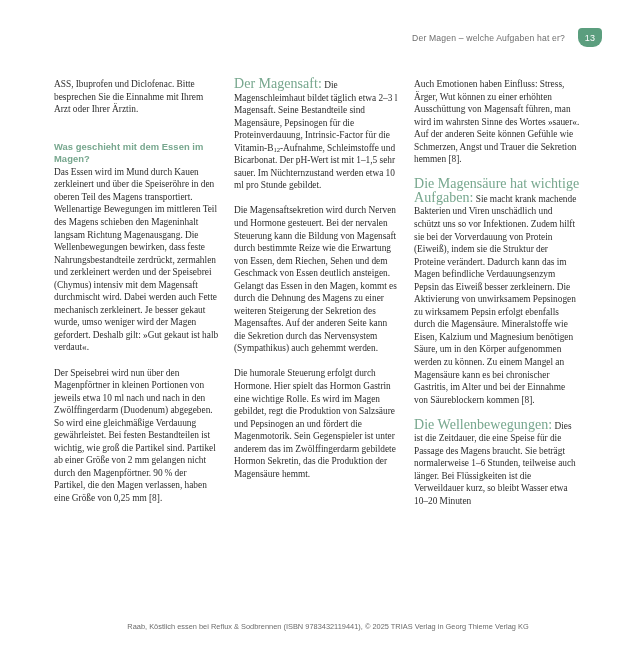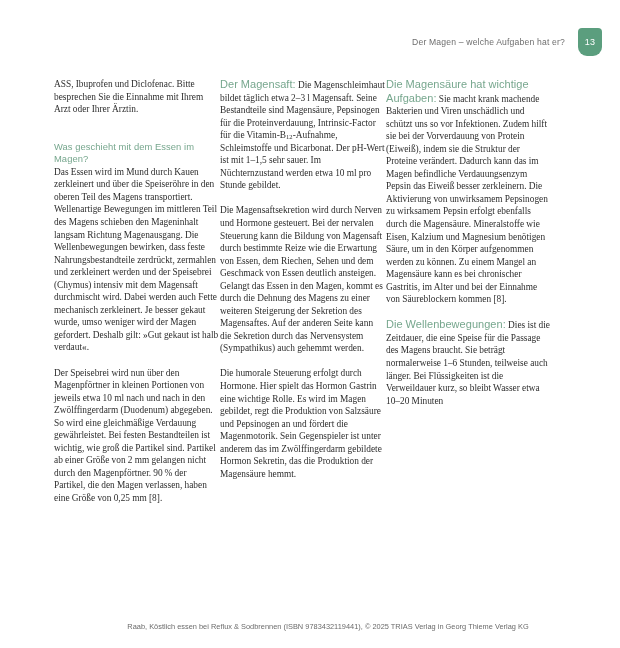--- a/index.html
+++ b/index.html
@@ -33,40 +33,41 @@
   }
   .running-head-title {
     font-family: "Liberation Sans", "DejaVu Sans", sans-serif;
     font-size: 8.6px;
     letter-spacing: 0.18px;
     color: #6e6e6e;
     white-space: nowrap;
   }
   .page-badge {
     width: 24px;
-    height: 28px;
+    height: 19px;
     background: #5b9e7e;
     border-radius: 4px 4px 9px 9px;
     color: #ffffff;
     font-family: "Liberation Sans", "DejaVu Sans", sans-serif;
     font-size: 9px;
     display: flex;
     align-items: center;
     justify-content: center;
     letter-spacing: 0.2px;
   }
 
   
   .columns {
     position: absolute;
     top: 78px;
     left: 54px;
     right: 50px;
     height: 530px;
     display: flex;
+    gap: 14px;
   }
   .column {
     width: 166px;
     flex: 0 0 166px;
   }
 
   p.para {
     margin: 0 0 12.5px 0;
     font-size: 9.35px;
     line-height: 12.55px;
@@ -74,32 +75,32 @@
     hyphens: manual;
     word-spacing: -0.1px;
     color: #2e2e2e;
   }
   p.para:last-child { margin-bottom: 11px; }
 
   
   h2.section-heading {
     margin: 0 0 0 0;
     font-family: "Liberation Sans", "DejaVu Sans", sans-serif;
-    font-weight: normal;
+    font-weight: bold;
     font-size: 9.4px;
     line-height: 12.6px;
     color: #77a78e;
     letter-spacing: 0.06px;
   }
   .spacer-before-heading { height: 12.5px; }
 
   
   .run-in {
-    font-family: Liberation Sans, sans-serif;
-    font-size: 11px;
+    font-family: Liberation Serif, serif;
+    font-size: 14px;
     color: #77a78e;
     letter-spacing: 0.04px;
   }
 
   sub {
     font-size: 6.6px;
     line-height: 0;
     vertical-align: -0.22em;
   }
 
@@ -134,20 +135,21 @@
         <h2 class="section-heading">Was geschieht mit dem Essen im Magen?</h2>
         <p class="para">Das Essen wird im Mund durch Kauen zerkleinert und über die Speiseröhre in den oberen Teil des Magens transportiert. Wellenartige Bewegungen im mittleren Teil des Magens schieben den Mageninhalt langsam Richtung Magenausgang. Die Wellenbewegungen bewirken, dass feste Nahrungsbestandteile zerdrückt, zermahlen und zerkleinert werden und der Speisebrei (Chymus) intensiv mit dem Magensaft durchmischt wird. Dabei werden auch Fette mechanisch zerkleinert. Je besser gekaut wurde, umso weniger wird der Magen gefordert. Deshalb gilt: »Gut gekaut ist halb verdaut«.</p>
         <p class="para">Der Speisebrei wird nun über den Magenpförtner in kleinen Portionen von jeweils etwa 10 ml nach und nach in den Zwölffingerdarm (Duodenum) abgegeben. So wird eine gleichmäßige Verdauung gewährleistet. Bei festen Bestandteilen ist wichtig, wie groß die Partikel sind. Partikel ab einer Größe von 2 mm gelangen nicht durch den Magenpförtner. 90 % der Partikel, die den Magen verlassen, haben eine Größe von 0,25 mm [8].</p>
       </div>
     <div class="column">
         <p class="para"><span class="run-in">Der Magensaft:</span> Die Magenschleimhaut bildet täglich etwa 2–3 l Magensaft. Seine Bestandteile sind Magensäure, Pepsinogen für die Proteinverdauung, Intrinsic-Factor für die Vitamin-B<sub>12</sub>-Aufnahme, Schleimstoffe und Bicarbonat. Der pH-Wert ist mit 1–1,5 sehr sauer. Im Nüchternzustand werden etwa 10 ml pro Stunde gebildet.</p>
         <p class="para">Die Magensaftsekretion wird durch Nerven und Hormone gesteuert. Bei der nervalen Steuerung kann die Bildung von Magensaft durch bestimmte Reize wie die Erwartung von Essen, dem Riechen, Sehen und dem Geschmack von Essen deutlich ansteigen. Gelangt das Essen in den Magen, kommt es durch die Dehnung des Magens zu einer weiteren Steigerung der Sekretion des Magensaftes. Auf der anderen Seite kann die Sekretion durch das Nervensystem (Sympathikus) auch gehemmt werden.</p>
         <p class="para">Die humorale Steuerung erfolgt durch Hormone. Hier spielt das Hormon Gastrin eine wichtige Rolle. Es wird im Magen gebildet, regt die Produktion von Salzsäure und Pepsinogen an und fördert die Magenmotorik. Sein Gegenspieler ist unter anderem das im Zwölffingerdarm gebildete Hormon Sekretin, das die Produktion der Magensäure hemmt.</p>
       </div>
     <div class="column">
+        <p class="para">Auch Emotionen haben Einfluss: Stress, Ärger, Wut können zu einer erhöhten Ausschüttung von Magensaft führen, man wird im wahrsten Sinne des Wortes »sauer«. Auf der anderen Seite können Gefühle wie Schmerzen, Angst und Trauer die Sekretion hemmen [8].</p>
         <p class="para"><span class="run-in">Die Magensäure hat wichtige Aufgaben:</span> Sie macht krank machende Bakterien und Viren unschädlich und schützt uns so vor Infektionen. Zudem hilft sie bei der Vorverdauung von Protein (Eiweiß), indem sie die Struktur der Proteine verändert. Dadurch kann das im Magen befindliche Verdauungsenzym Pepsin das Eiweiß besser zerkleinern. Die Aktivierung von unwirksamem Pepsinogen zu wirksamem Pepsin erfolgt ebenfalls durch die Magensäure. Mineralstoffe wie Eisen, Kalzium und Magnesium benötigen Säure, um in den Körper aufgenommen werden zu können. Zu einem Mangel an Magensäure kann es bei chronischer Gastritis, im Alter und bei der Einnahme von Säureblockern kommen [8].</p>
         <p class="para"><span class="run-in">Die Wellenbewegungen:</span> Dies ist die Zeitdauer, die eine Speise für die Passage des Magens braucht. Sie beträgt normalerweise 1–6 Stunden, teilweise auch länger. Bei Flüssigkeiten ist die Verweildauer kurz, so bleibt Wasser etwa 10–20 Minuten</p>
       </div>
   </div>
 
   <div class="footer">Raab, Köstlich essen bei Reflux &amp; Sodbrennen (ISBN 9783432119441), © 2025 TRIAS Verlag in Georg Thieme Verlag KG</div>
 
 </div>
 
 </body></html>

